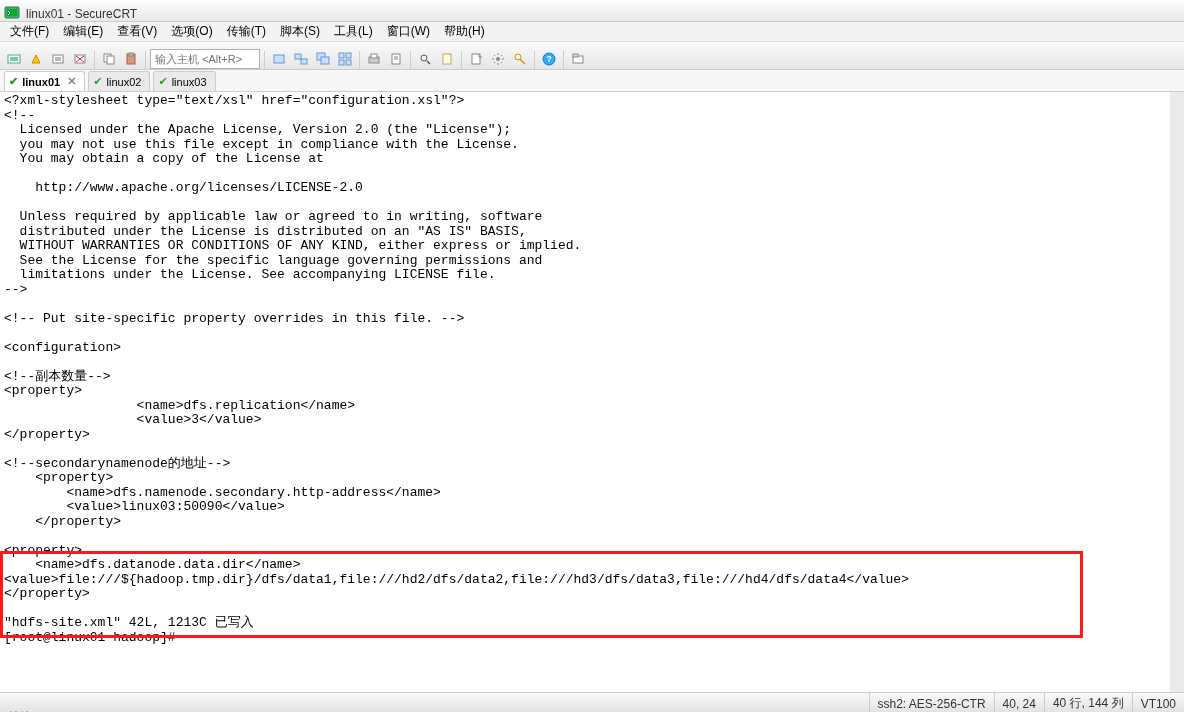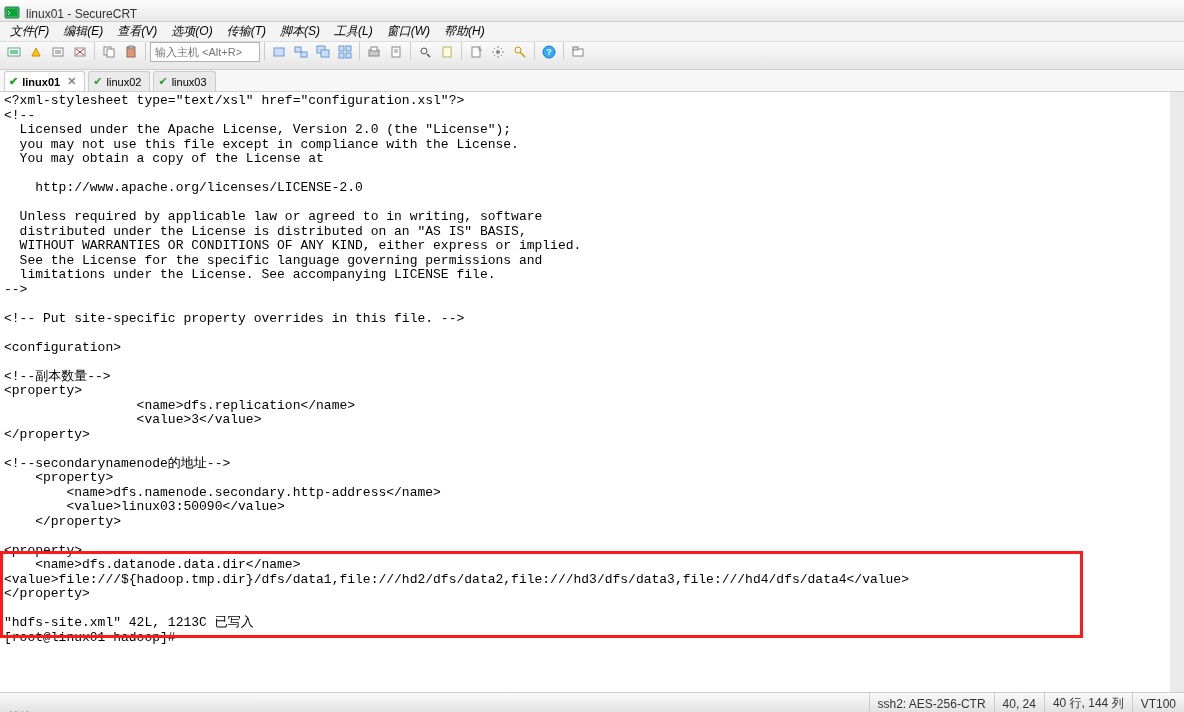--- a/index.html
+++ b/index.html
@@ -3,23 +3,23 @@
 <meta charset="utf-8">
 <style>
 * { margin:0; padding:0; box-sizing:border-box; }
 body { font-family: Tahoma, "Microsoft YaHei", sans-serif; font-size:12px; background:#f0f0f0; }
 
 .titlebar { height:22px; background:linear-gradient(#fdfdfd,#e8e8e8); border-bottom:1px solid #ccc; display:flex; align-items:flex-end; padding:0 4px; gap:6px; }
 .titlebar .app-icon { width:16px; height:16px; display:inline-block; }
 .titlebar .title-text { font-size:12px; color:#333; }
 
 .menubar { height:20px; background:#f3f3f3; border-bottom:1px solid #ddd; display:flex; align-items:center; padding:0 4px; gap:2px; }
-.menubar span { padding:6px 6px; cursor:default;font-style:italic; }
-
-.toolbar { height:28px; background:linear-gradient(#fafafa,#e6e6e6); border-bottom:1px solid #ccc; display:flex; align-items:flex-start; padding:0 4px; gap:2px; }
+.menubar span { padding:6px 6px; cursor:default; }
+
+.toolbar { height:28px; background:linear-gradient(#fafafa,#e6e6e6); border-bottom:1px solid #ccc; display:flex; align-items:flex-end; padding:0 4px; gap:2px; }
 .tb-btn { width:20px; height:20px; border:1px solid transparent; border-radius:2px; display:flex; align-items:center; justify-content:center; cursor:default; }
 .tb-sep { width:1px; height:18px; background:#ccc; margin:0 2px; }
 .host-input { height:20px; width:110px; font-size:11px; border:1px solid #b0b0b0; padding:0 4px; color:#888; background:#fff; }
 
 .tabbar { height:22px; background:#f7f7f7; border-bottom:1px solid #ccc; display:flex; align-items:flex-end; padding:0 4px; gap:3px; }
 .tab { height:20px; padding:0 8px 0 4px; display:flex; align-items:center; gap:4px; background:#eaeaea; border:1px solid #ccc; border-bottom:none; border-radius:3px 3px 0 0; font-size:11px; }
 .tab.active { background:#fff; font-weight:bold; }
 .tab .chk { color:#2a9d2a; font-size:11px; }
 .tab .close { color:#888; font-size:11px; margin-left:3px; cursor:default; }
 

